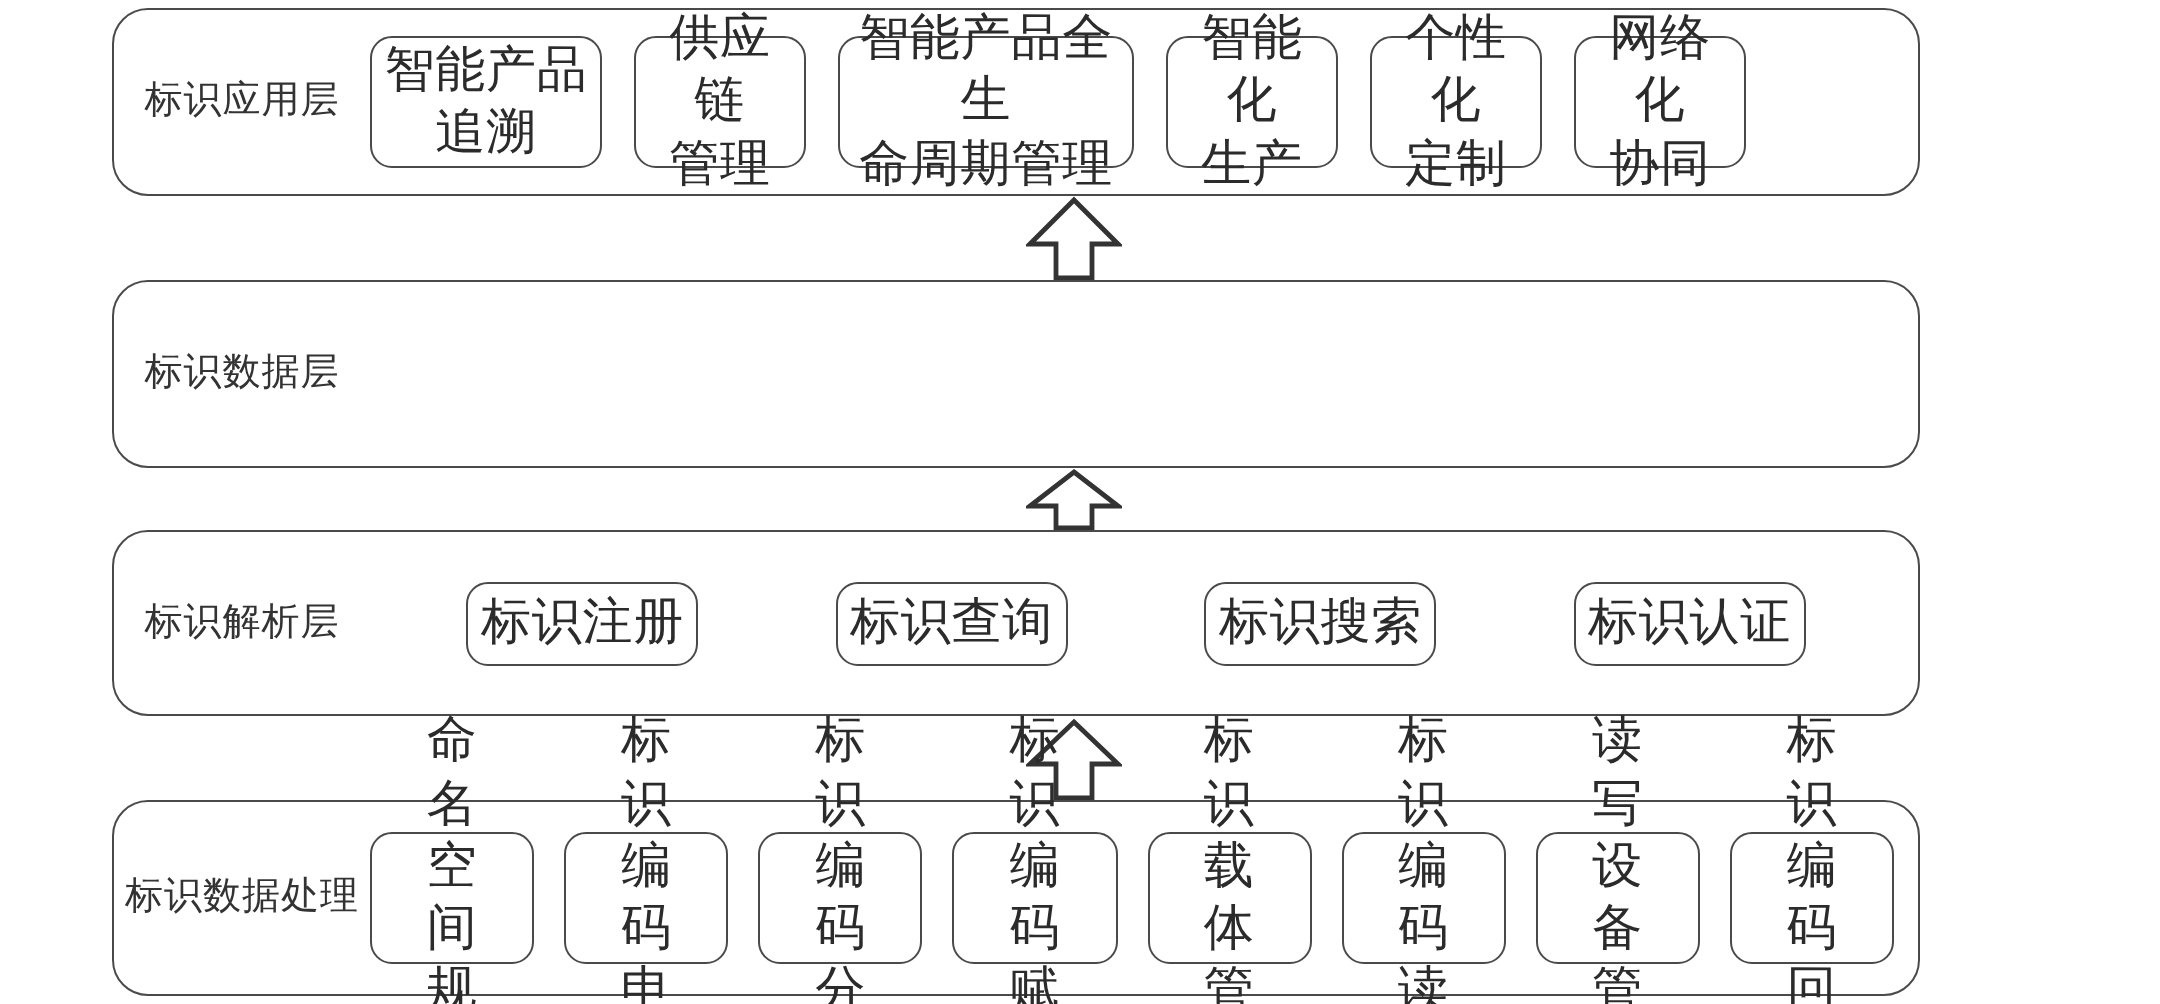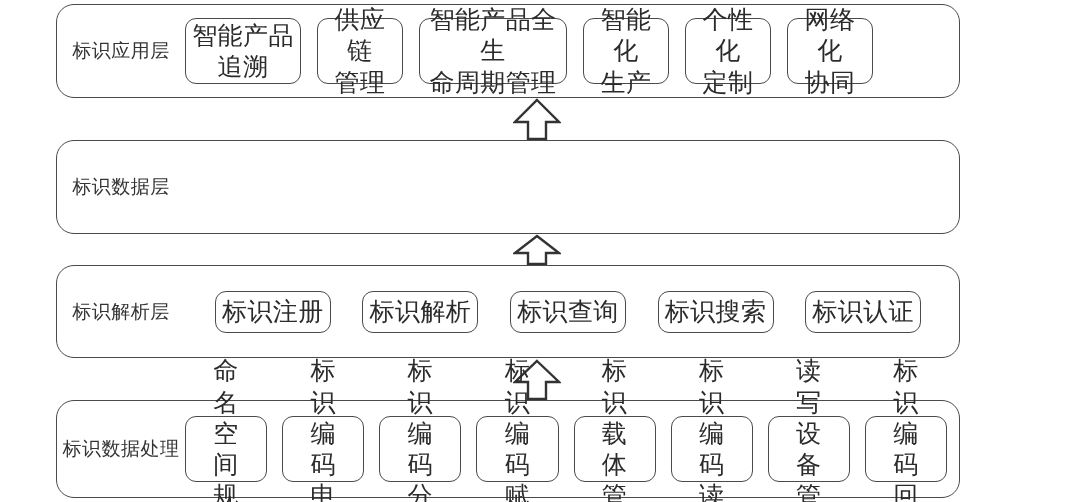--- a/index.html
+++ b/index.html
@@ -147,21 +147,20 @@
   <div class="arrow" id="arrow-resolution-to-data">
     <svg viewBox="0 0 48 31" width="48" height="31" preserveAspectRatio="none">
       <polygon points="24,2 46,19 33,19 33,30 15,30 15,19 2,19" fill="#ffffff" stroke="#333333" stroke-width="2.4" stroke-linejoin="miter"></polygon>
     </svg>
   </div>
 
   <div class="layer" id="layer-resolution">
     <div class="layer-label">标识解析层</div>
     <div class="node-row">
       <div class="node">标识注册</div>
-      <div class="node">标识解析</div>
       <div class="node">标识查询</div>
       <div class="node">标识搜索</div>
       <div class="node">标识认证</div>
     </div>
   </div>
 
   <div class="arrow" id="arrow-coding-to-resolution">
     <svg viewBox="0 0 48 41" width="48" height="41" preserveAspectRatio="none">
       <polygon points="24,2 46,23 33,23 33,40 15,40 15,23 2,23" fill="#ffffff" stroke="#333333" stroke-width="2.4" stroke-linejoin="miter"></polygon>
     </svg>

